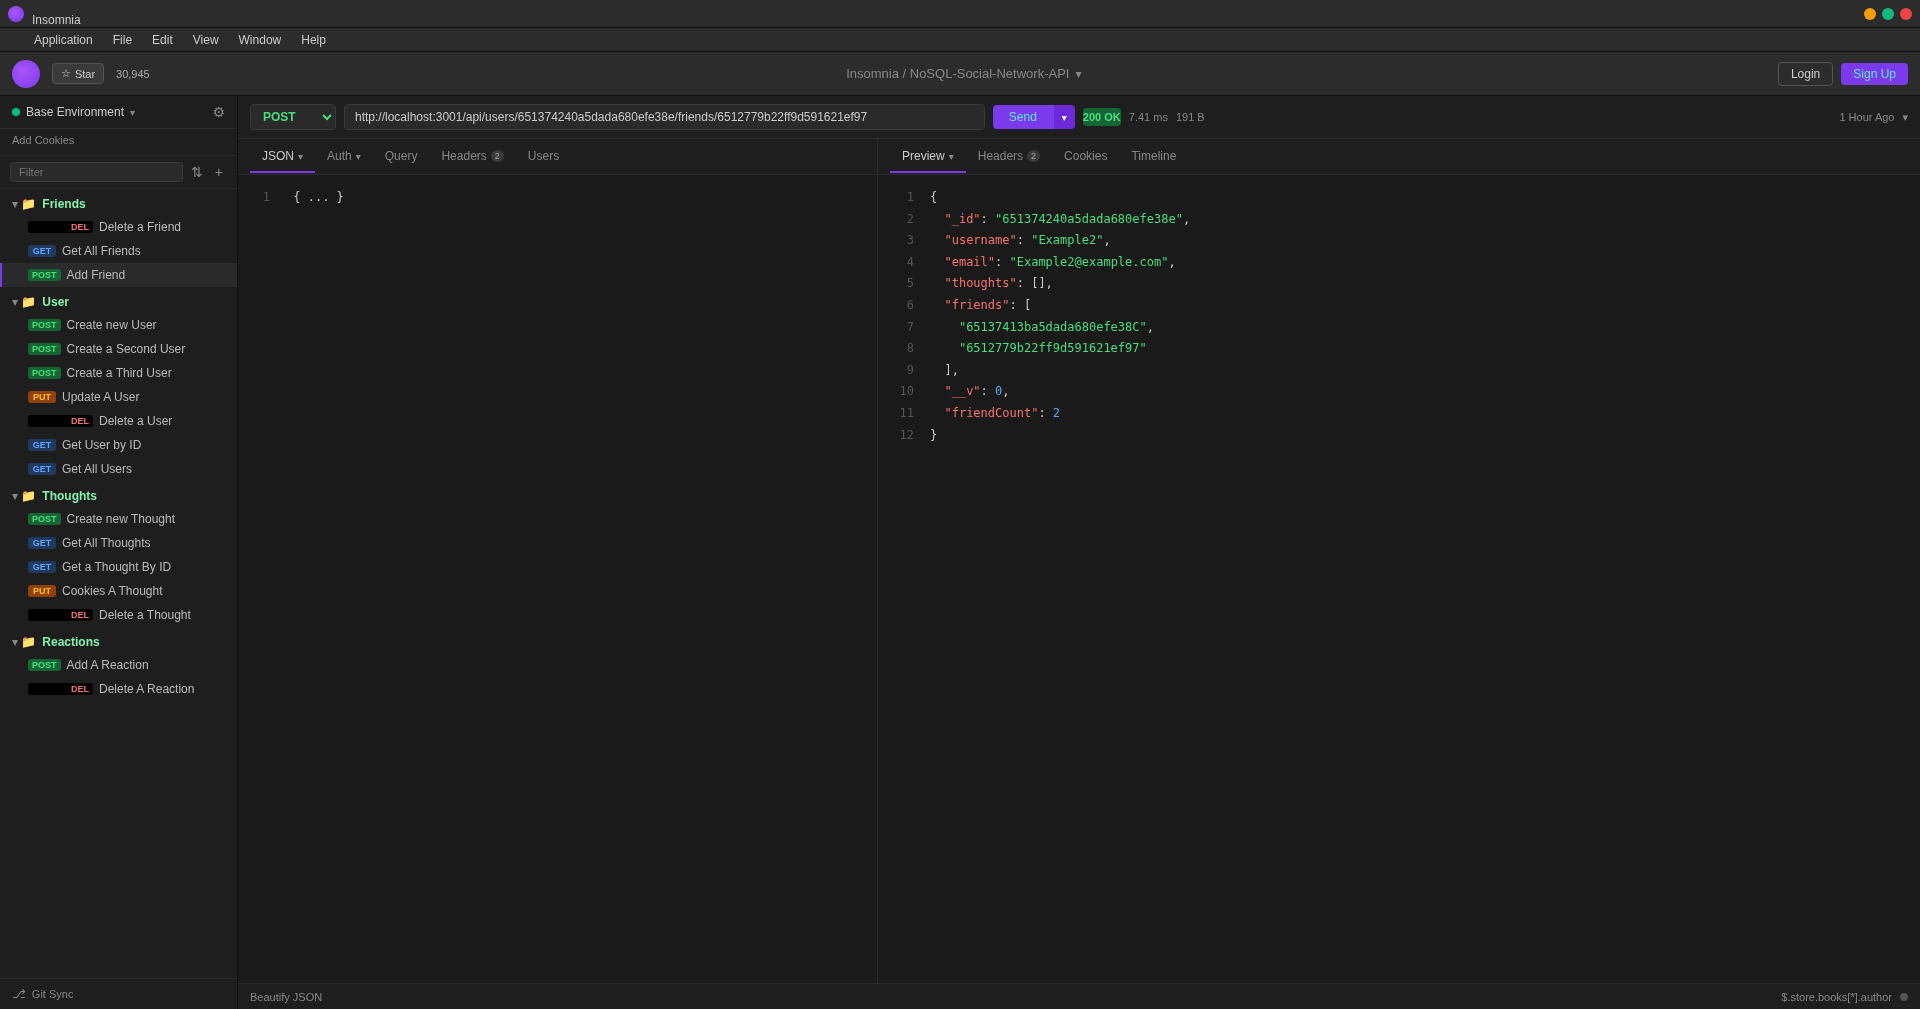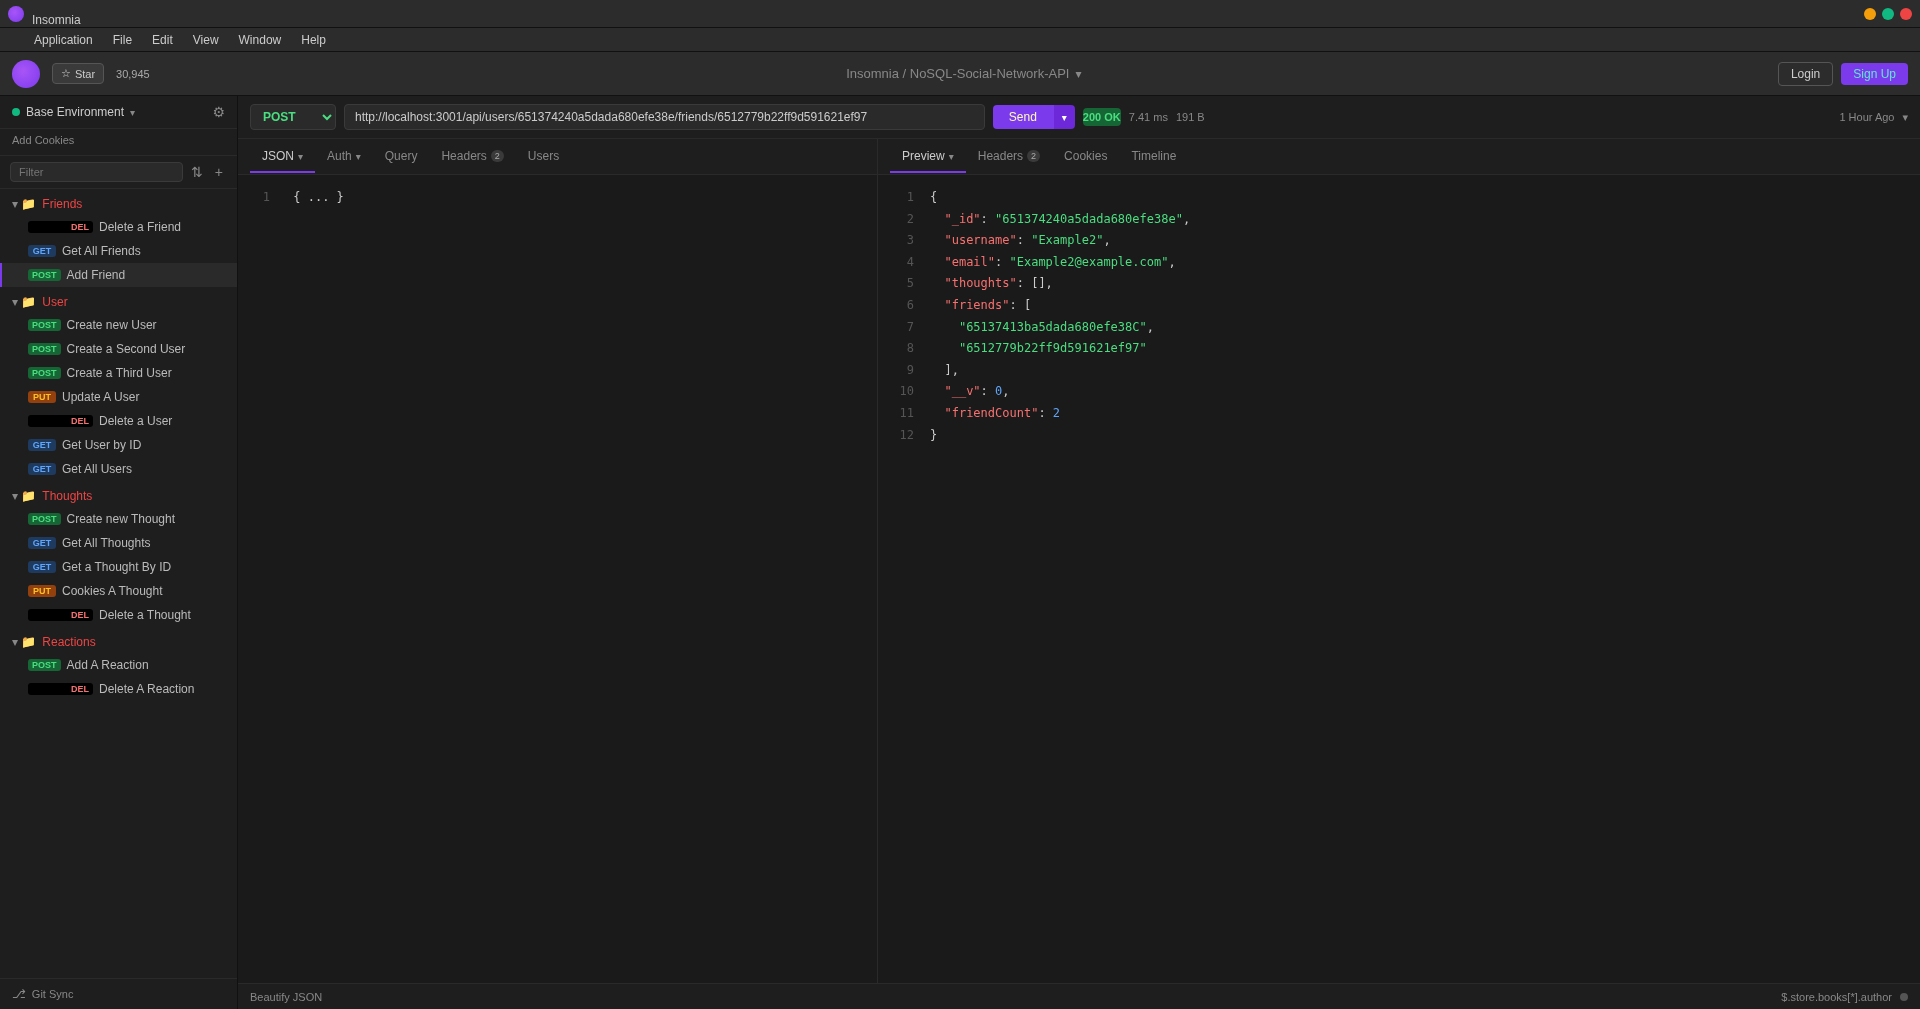--- a/index.html
+++ b/index.html
@@ -230,21 +230,21 @@
     .sidebar-scroll::-webkit-scrollbar-thumb { background: #3a3a3a; border-radius: 2px; }
 
     .group-header {
       display: flex;
       align-items: center;
       gap: 6px;
       padding: 8px 12px 4px;
       cursor: pointer;
     }
     .group-folder { color: #888; font-size: 12px; }
-    .group-name { font-size: 12px; color: #ef4444; font-weight: 400; }
+    .group-name { font-size: 12px; color: #86efac; font-weight: 700; }
 
     .sidebar-item {
       display: flex;
       align-items: center;
       gap: 6px;
       padding: 5px 12px 5px 28px;
       cursor: pointer;
       border-radius: 0;
       position: relative;
     }
@@ -324,21 +324,21 @@
       outline: none;
     }
     .send-btn-group {
       display: flex;
       border-radius: 4px;
       overflow: hidden;
     }
     .send-btn {
       background: #7c3aed;
       border: none;
-      color: #fef9c3;
+      color: #5eead4;
       padding: 5px 16px;
       font-size: 12px;
       cursor: pointer;
     }
     .send-dropdown {
       background: #6d28d9;
       border: none;
       color: #fff;
       padding: 5px 8px;
       cursor: pointer;

